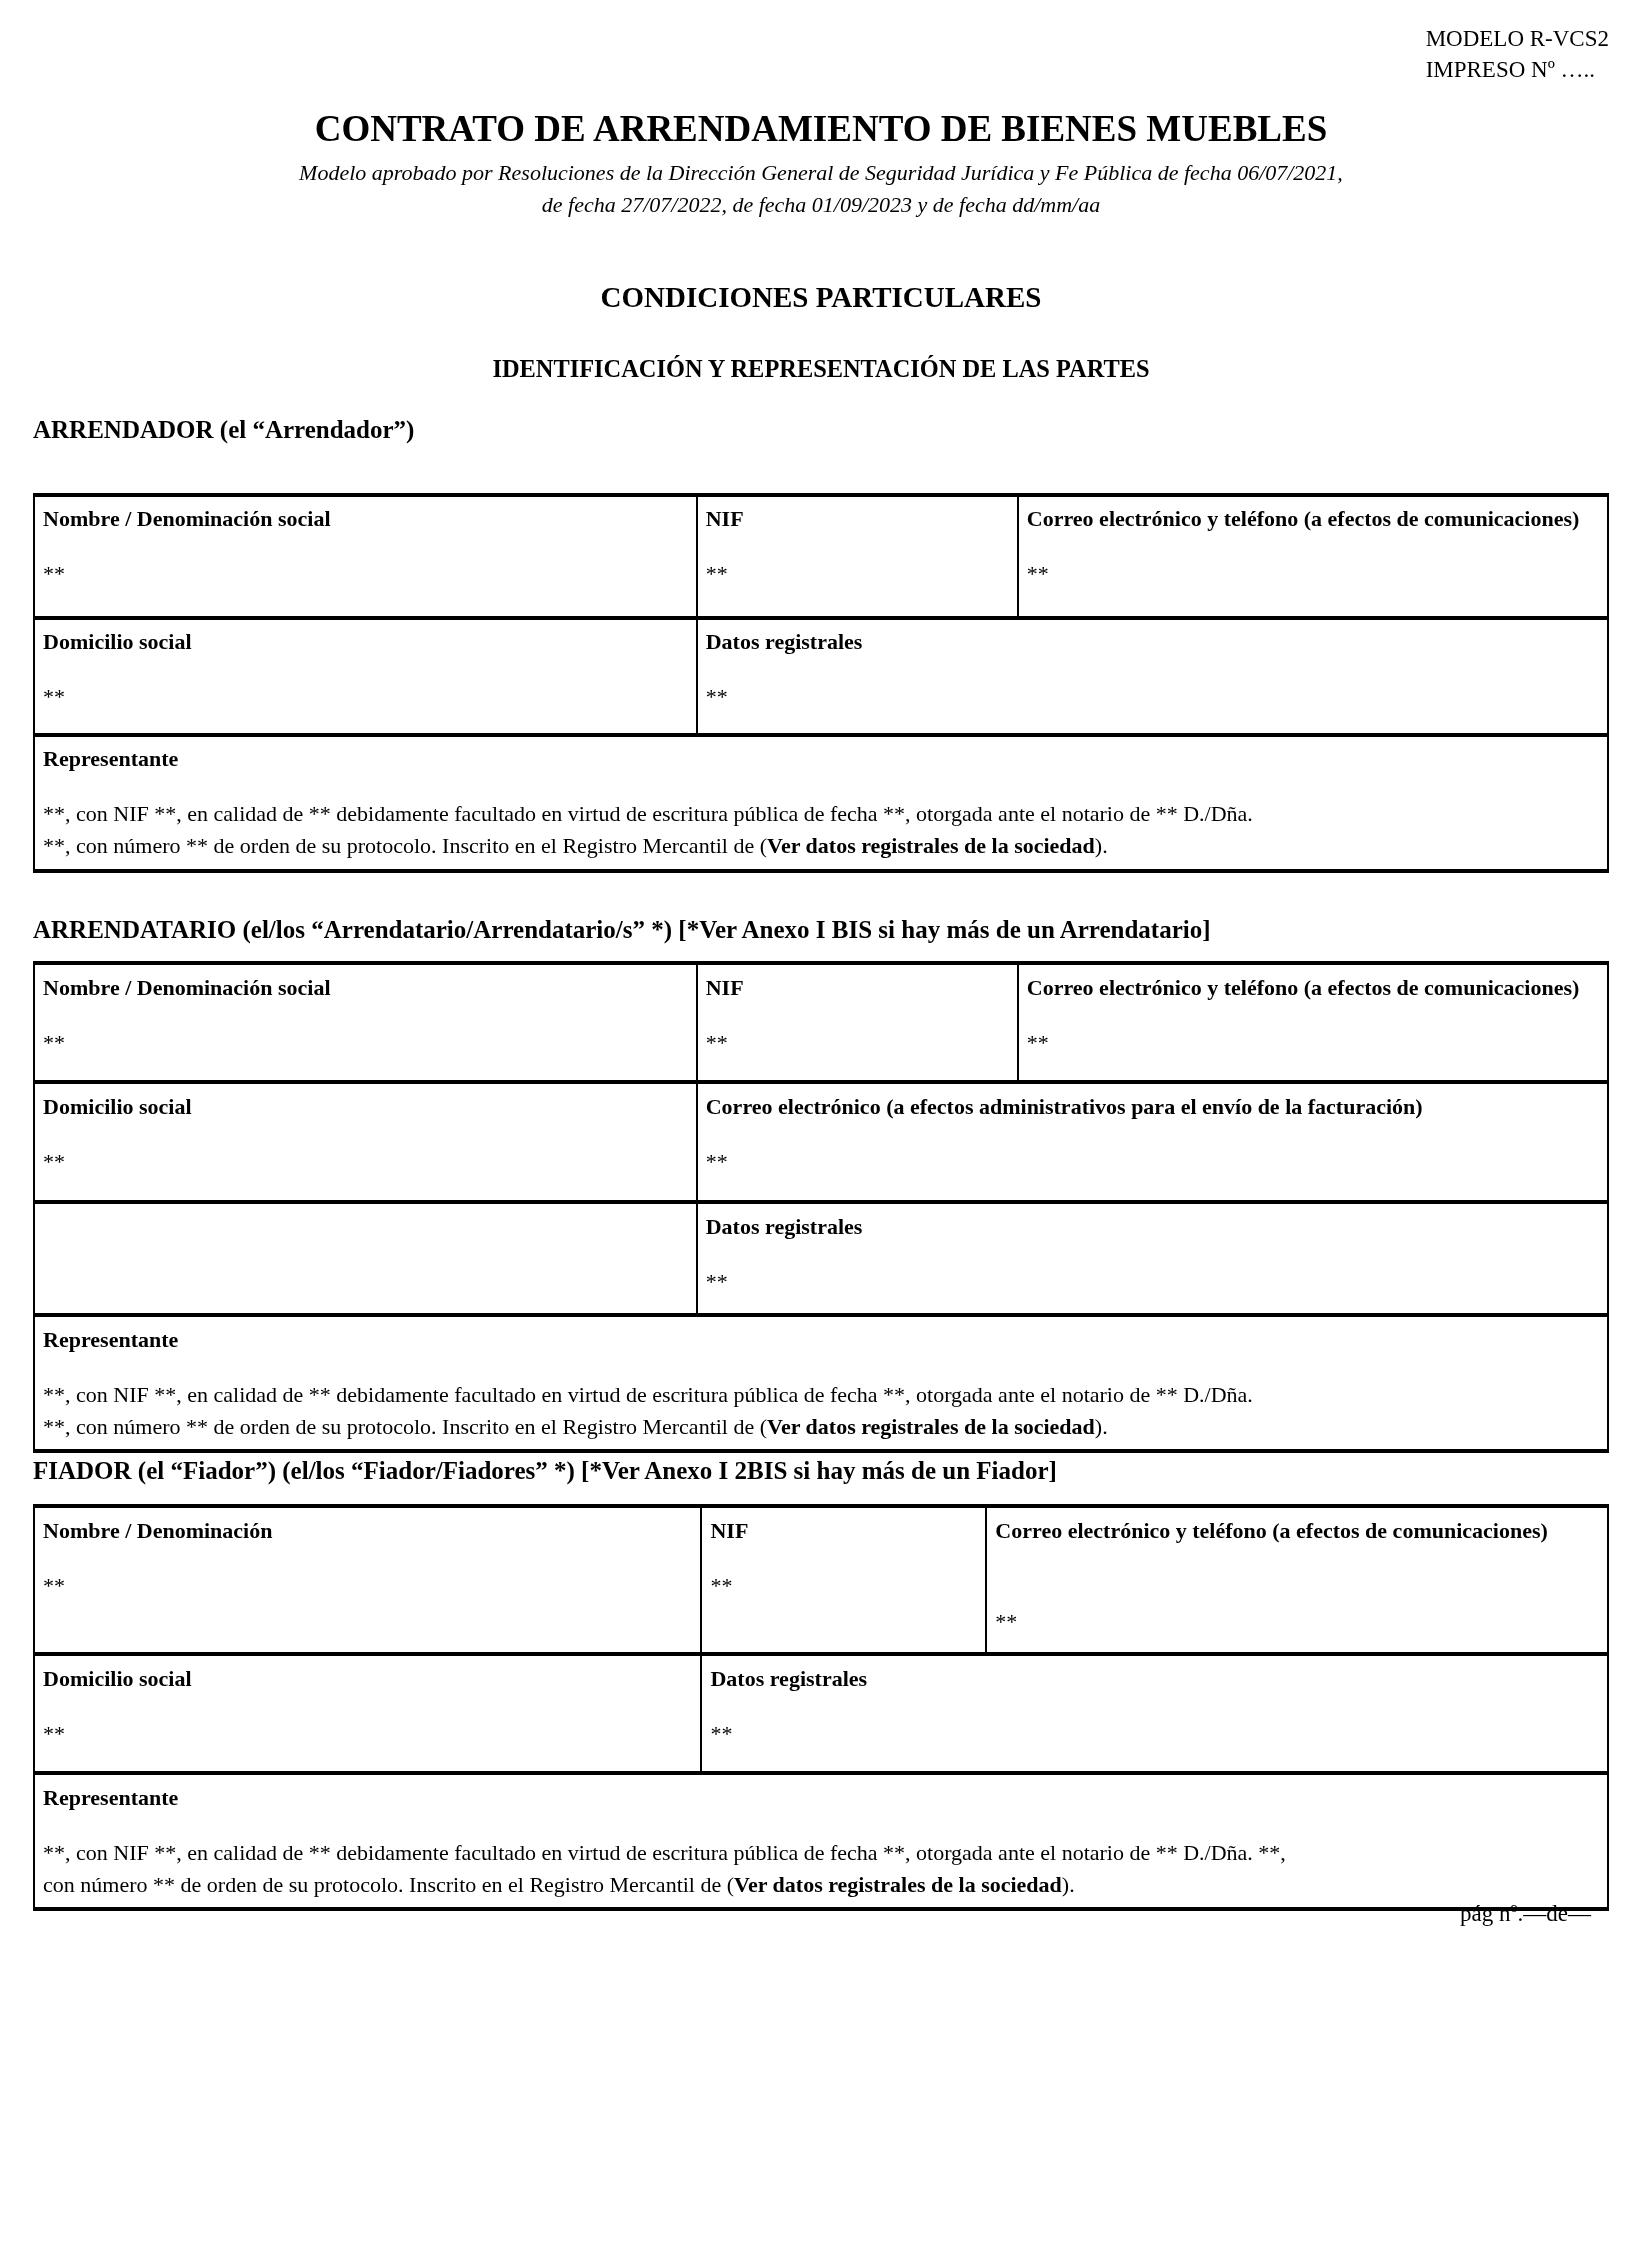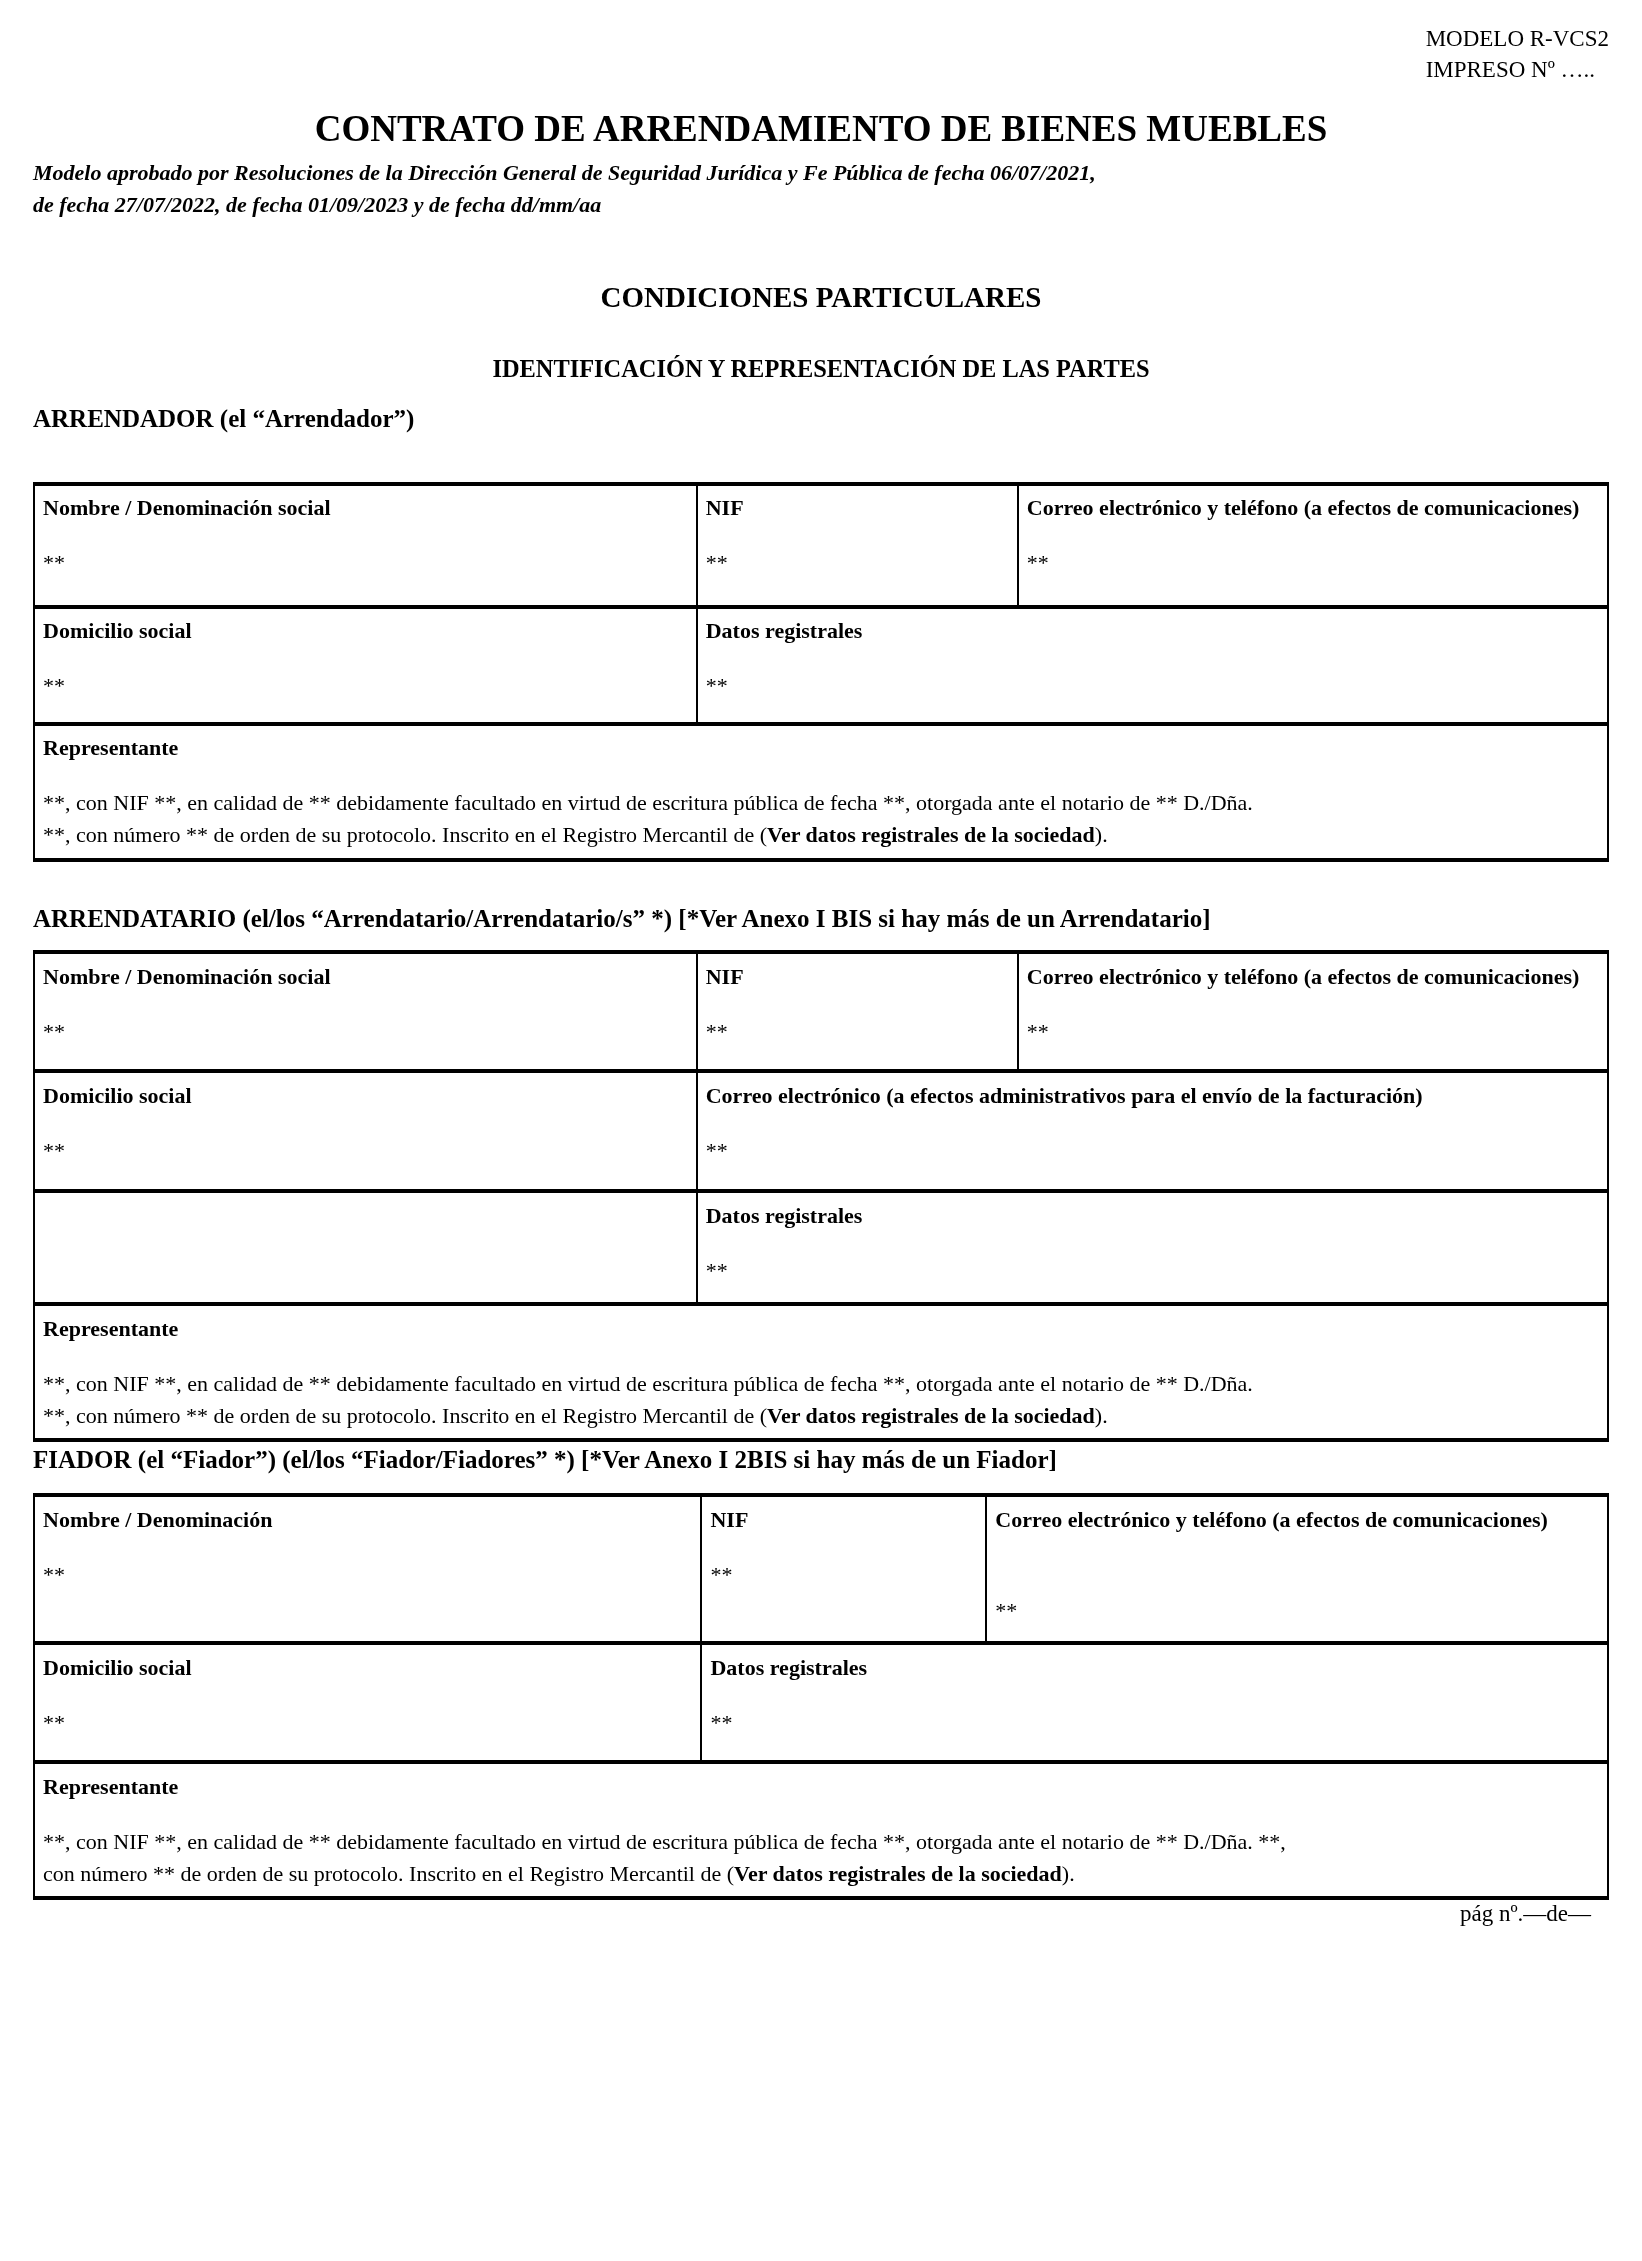--- a/index.html
+++ b/index.html
@@ -22,22 +22,22 @@
   }
   .corner-inner { display: inline-block; text-align: left; }
   .doc-title {
     text-align: center;
     font-weight: bold;
     font-size: 37px;
     line-height: 1.15;
     margin-top: 23px;
   }
   .doc-subtitle {
-    text-align: left;
-    font-weight: bold;
+    text-align: center;
+    font-weight: normal;
     font-style: italic;
     font-size: 22px;
     line-height: 1.45;
     margin-top: 6.5px;
   }
   .particulares {
     text-align: center;
     font-weight: bold;
     font-size: 29px;
     margin-top: 60px;
@@ -46,21 +46,21 @@
     text-align: center;
     font-weight: bold;
     font-size: 24.4px;
     margin-top: 41px;
   }
   .sec-heading {
     font-weight: bold;
     font-size: 25px;
     line-height: 1.4;
   }
-  .h-arrendador   { margin-top: 18px; }
+  .h-arrendador   { margin-top: 29px; }
   .h-arrendatario { margin-top: 39px; }
   .h-fiador       { }
 
   table.grid {
     width: 100%;
     border-collapse: collapse;
     table-layout: fixed;
     border: 2.4px solid #000;
     padding-left: 44px;
   }

